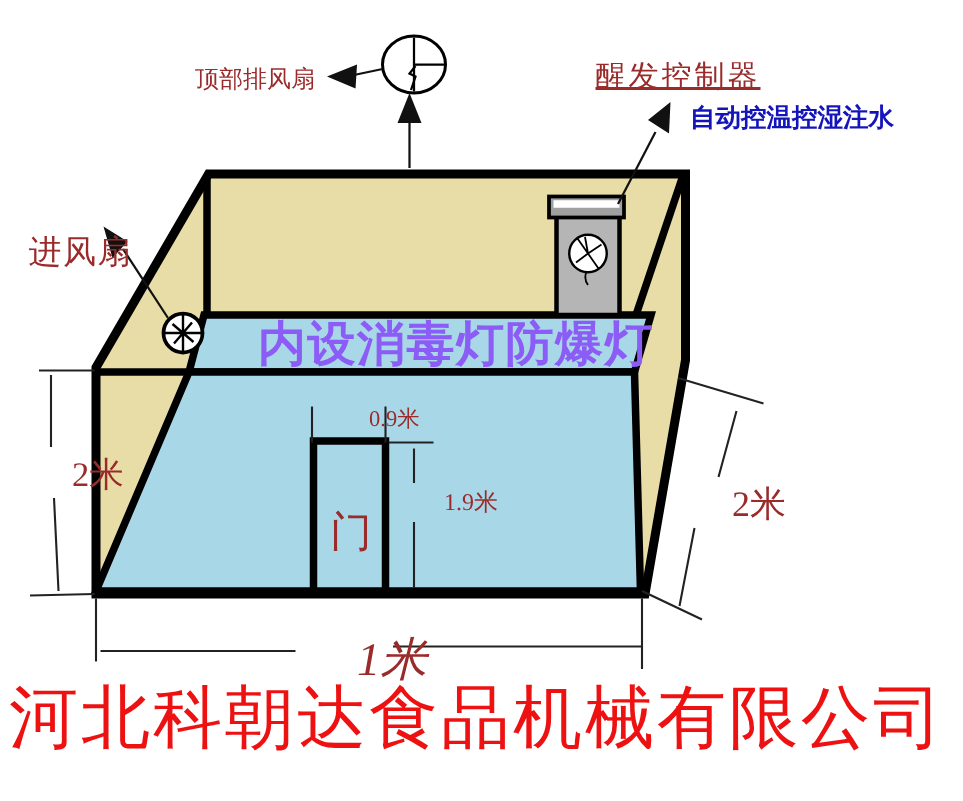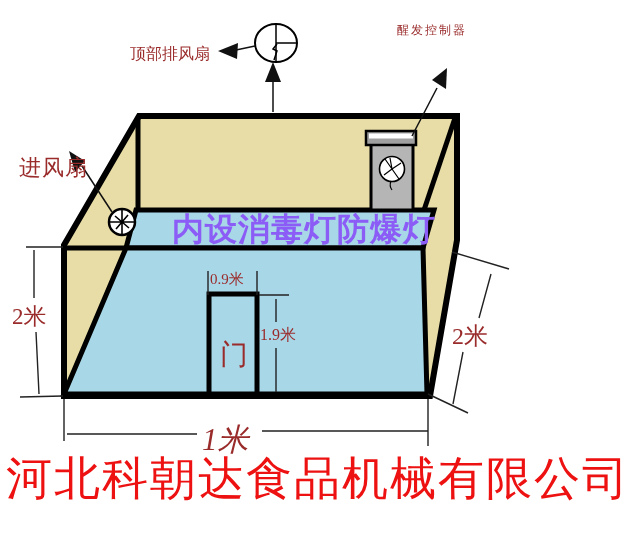--- a/index.html
+++ b/index.html
@@ -12,25 +12,25 @@
   }
   .stage svg{position:absolute;left:0;top:0;}
   .lbl{
     position:absolute;
     white-space:nowrap;
     color:#9a2b2b;
     font-family:"Liberation Serif","DejaVu Serif",serif;
     line-height:1.1;
   }
   .lbl-top-fan{left:130px;top:45px;font-size:16px;letter-spacing:0px;}
-  .lbl-controller{left:397px;top:24px;font-size:12px;letter-spacing:2px;}
+  .lbl-controller{left:397px;top:40px;font-size:20px;letter-spacing:2px;text-decoration:underline;}
   .lbl-controller-sub{left:460px;top:70px;font-size:17px;font-weight:bold;color:#1414bb;}
   .lbl-intake-fan{left:19px;top:116px;font-size:22px;letter-spacing:1px;margin-top:40px;}
   .lbl-interior{left:172px;top:212px;font-size:32px;font-weight:bold;color:#8b5cf6;letter-spacing:1px;}
-  .dim{position:absolute;white-space:nowrap;color:#9a2b2b;font-family:"Liberation Serif","DejaVu Serif",serif;}
+  .dim{position:absolute;white-space:nowrap;color:#9a2b2b;font-family:"Liberation Serif","DejaVu Serif",serif;padding-left:36px;}
   .dim-left{left:12px;top:301px;font-size:23px;}
   .dim-right{left:452px;top:320px;font-size:24px;}
   .dim-bottom{left:202px;top:419px;font-size:31px;font-style:italic;}
   .dim-door-w{left:210px;top:270px;font-size:15px;}
   .dim-door-h{left:260px;top:325px;font-size:16px;}
   .lbl-door{left:220px;top:336px;font-size:28px;color:#9a2b2b;position:absolute;}
   .company{
     position:absolute;left:6px;top:448px;
     font-size:46px;letter-spacing:2px;
     color:#ee1111;white-space:nowrap;
@@ -97,20 +97,21 @@
       <path d="M26,247 L63,247 M34,250 L34,298 M36,332 L39,394 M20,397 L63,396"></path>
       <path d="M64,399 L64,441 M67,434 L197,434 M262,431 L428,431 M428,399 L428,446"></path>
       <path d="M452,252 L509,269 M491,274 L479,318 M463,352 L453,404 M428,394 L468,413"></path>
       <path d="M208,271 L208,295 M257,271 L257,295"></path>
       <path d="M259,295 L289,295 M276,299 L276,322 M276,348 L276,392"></path>
     </g>
   </svg>
 
   <div class="lbl lbl-top-fan">顶部排风扇</div>
   <div class="lbl lbl-controller">醒发控制器</div>
+  <div class="lbl lbl-controller-sub">自动控温控湿注水</div>
   <div class="lbl lbl-intake-fan">进风扇</div>
   <div class="lbl lbl-interior">内设消毒灯防爆灯</div>
 
   <div class="dim dim-left">2米</div>
   <div class="dim dim-right">2米</div>
   <div class="dim dim-bottom">1米</div>
   <div class="dim dim-door-w">0.9米</div>
   <div class="dim dim-door-h">1.9米</div>
   <div class="lbl-door">门</div>
 

